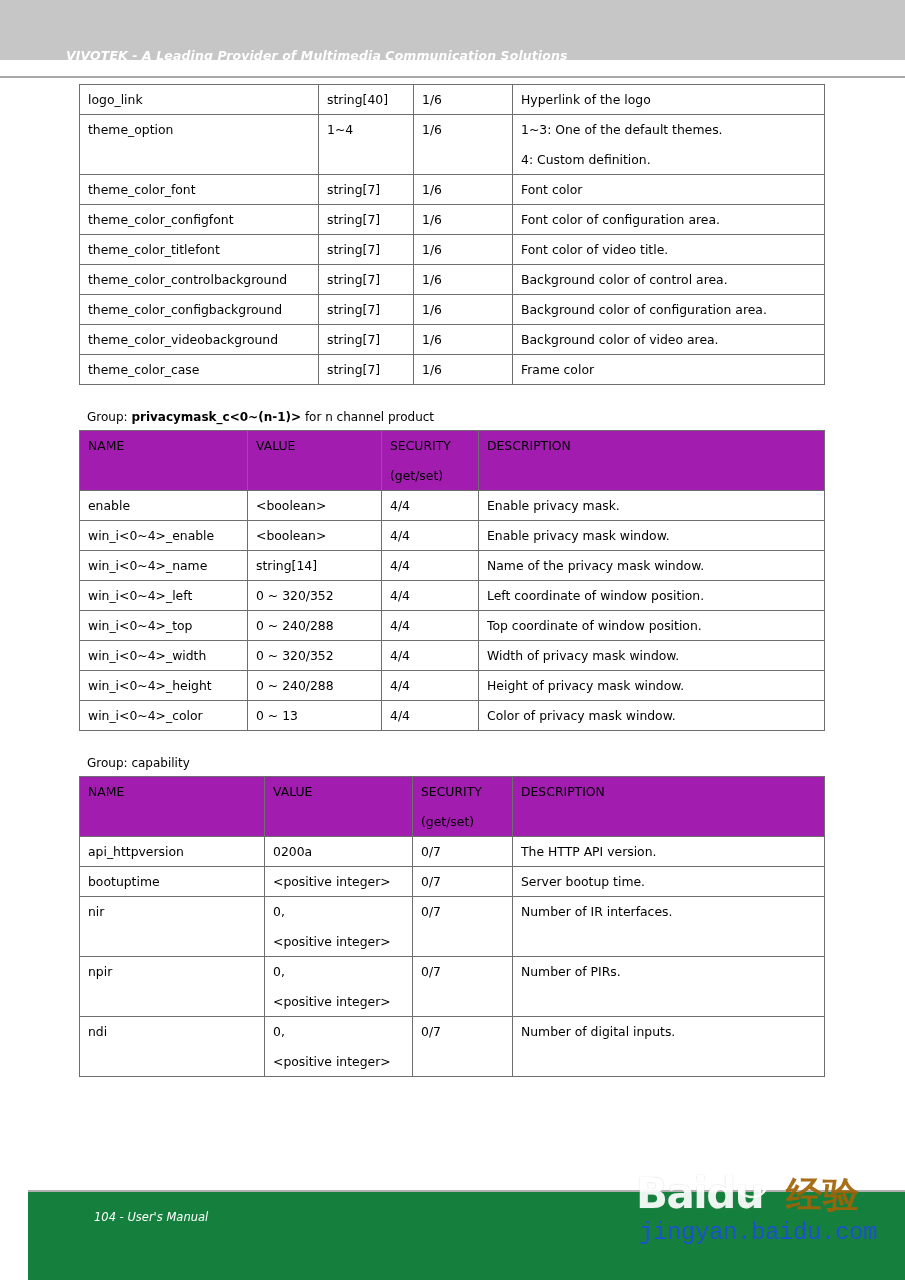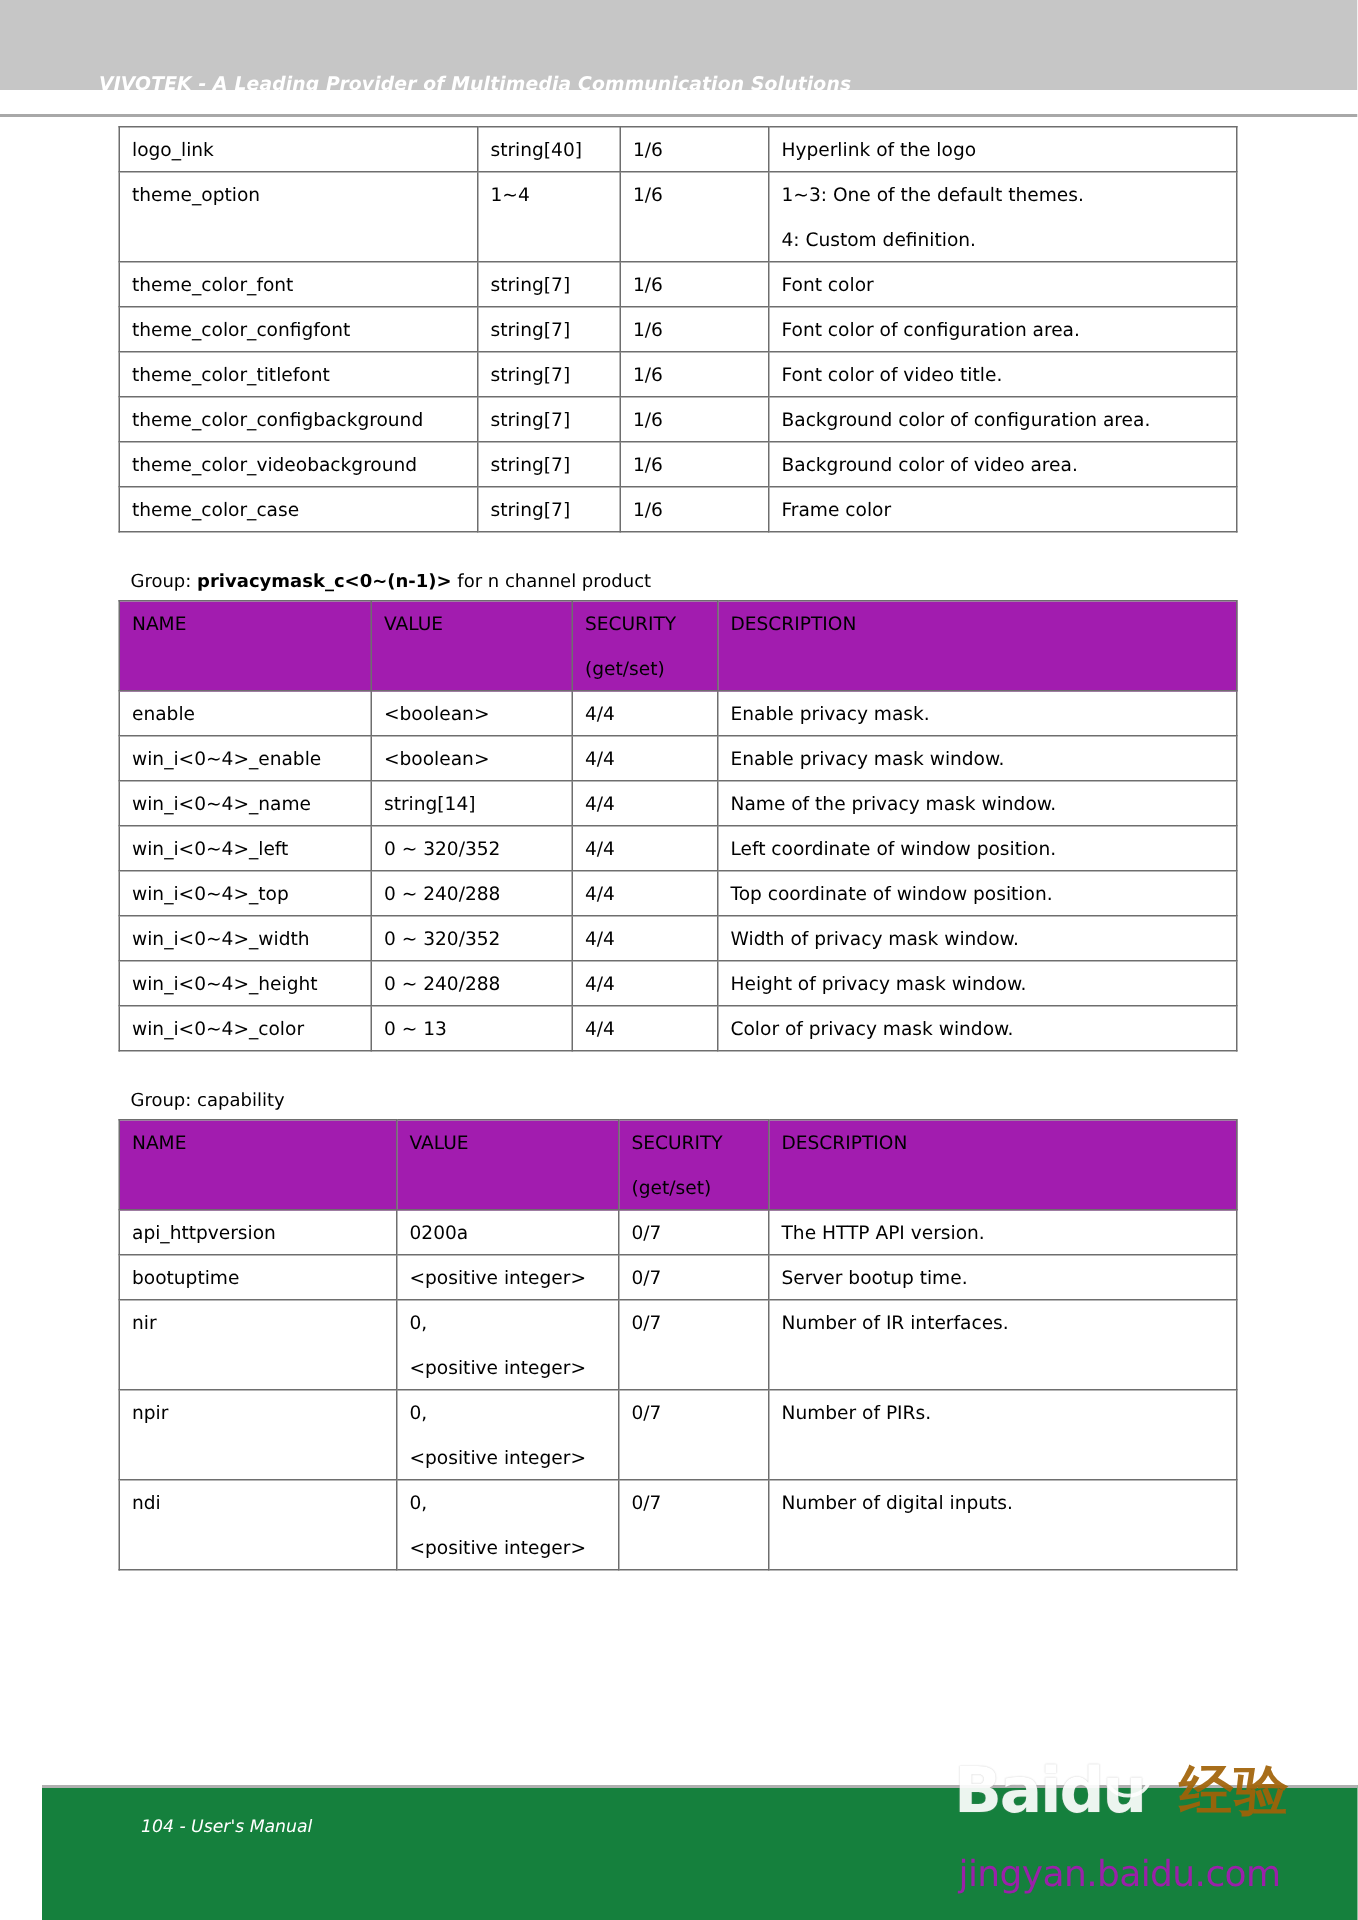--- a/index.html
+++ b/index.html
@@ -175,27 +175,28 @@
     font-weight: bold;
     color: #a16207;
     opacity: 0.92;
     white-space: nowrap;
     line-height: 1;
     letter-spacing: 1px;
   }
   .wm-url {
     position: absolute;
     left: 3px;
-    top: 84px;
+    top: 68px;
     font-size: 24px;
-    color: #a21caf;
+    color: #1d4ed8;
     opacity: 0.95;
     white-space: nowrap;
     line-height: 1;
     letter-spacing: -0.4px;
+    font-family: Liberation Mono, monospace;
   }
 </style>
 </head>
 <body>
 
 <div class="page-header">
   <div class="page-header-title">VIVOTEK - A Leading Provider of Multimedia Communication Solutions</div>
 </div>
 <div class="header-rule"></div>
 
@@ -234,20 +235,26 @@
         <td>theme_color_configfont</td>
         <td>string[7]</td>
         <td>1/6</td>
         <td>Font color of configuration area.</td>
       </tr>
       <tr>
         <td>theme_color_titlefont</td>
         <td>string[7]</td>
         <td>1/6</td>
         <td>Font color of video title.</td>
+      </tr>
+      <tr>
+        <td>theme_color_controlbackground</td>
+        <td>string[7]</td>
+        <td>1/6</td>
+        <td>Background color of control area.</td>
       </tr>
       <tr>
         <td>theme_color_configbackground</td>
         <td>string[7]</td>
         <td>1/6</td>
         <td>Background color of configuration area.</td>
       </tr>
       <tr>
         <td>theme_color_videobackground</td>
         <td>string[7]</td>

